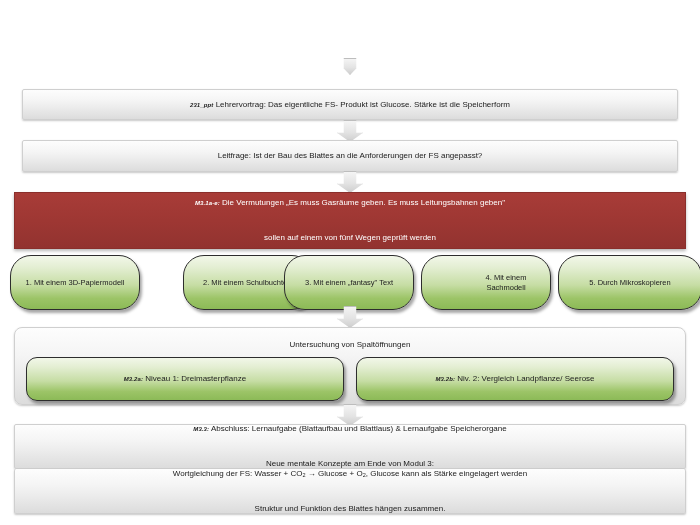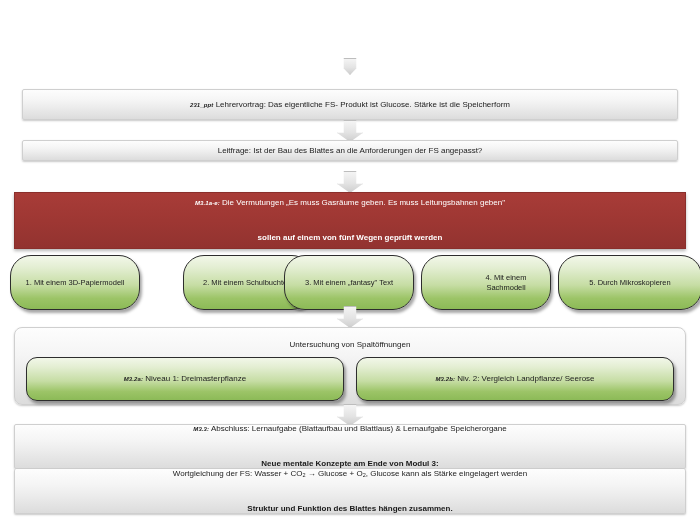--- a/index.html
+++ b/index.html
@@ -65,21 +65,21 @@
     width: 13px;
     height: 13px;
     background: linear-gradient(225deg, #ffffff 0%, #ffffff 46%, #86afdd 47%, #6d9bd4 100%);
     pointer-events: none;
   }
 
   .title-line { font-size: 8.5px; font-weight: bold; letter-spacing: 0.1px; line-height: 1.3; }
   .title-line .ital { font-style: italic; }
 
   .bar-line { font-size: 8px; line-height: 1.45; }
-  .bar-line.second { margin-top: 23px; font-weight: bold; }
+  .bar-line.second { margin-top: 23px; }
   .code { font-size: 6px; font-style: italic; font-weight: bold; letter-spacing: 0.1px; }
 
   
   .arrow {
     position: absolute;
     width: 26px;
     height: 22px;
     background: linear-gradient(to bottom, #f4f4f4 0%, #e4e4e4 55%, #cfcfcf 100%);
     border: 1px solid #bdbdbd;
     box-sizing: border-box;
@@ -126,21 +126,21 @@
 
   <div class="bar bar-grey" style="left:22px; top:89px; width:656px; height:31px;">
     <div class="bar-line">
       <span class="code">231_ppt</span>
       <span>Lehrervortrag: Das eigentliche FS- Produkt ist Glucose. Stärke ist die Speicherform</span>
     </div>
   </div>
 
   <div class="arrow" style="left:337px; top:120px; width:26px; height:22px;"></div>
 
-  <div class="bar bar-grey" style="left:22px; top:140px; width:656px; height:21px;">
+  <div class="bar bar-grey" style="left:22px; top:140px; width:656px; height:32px;">
     <div class="bar-line">Leitfrage: Ist der Bau des Blattes an die Anforderungen der FS angepasst?</div>
   </div>
 
   <div class="arrow" style="left:337px; top:171px; width:26px; height:22px;"></div>
 
   <div class="bar bar-red" style="left:14px; top:192px; width:672px; height:57px;">
     <div class="bar-line">
       <span class="code">M3.1a-e:</span>
       <span>Die Vermutungen „Es muss Gasräume geben. Es muss Leitungsbahnen geben"</span>
     </div>

